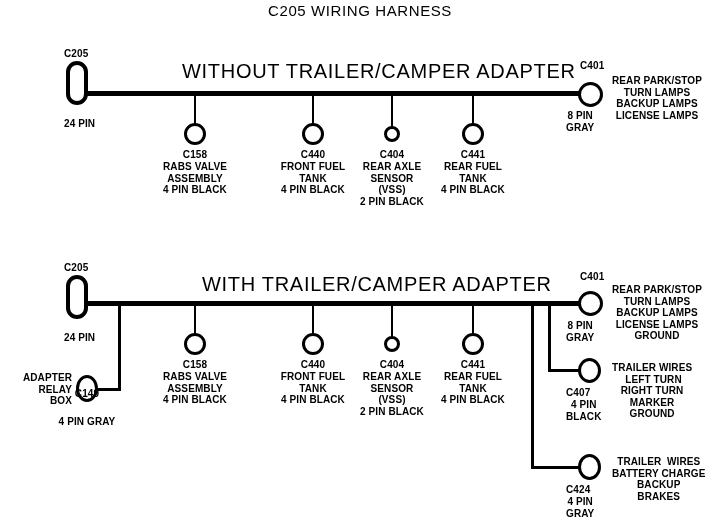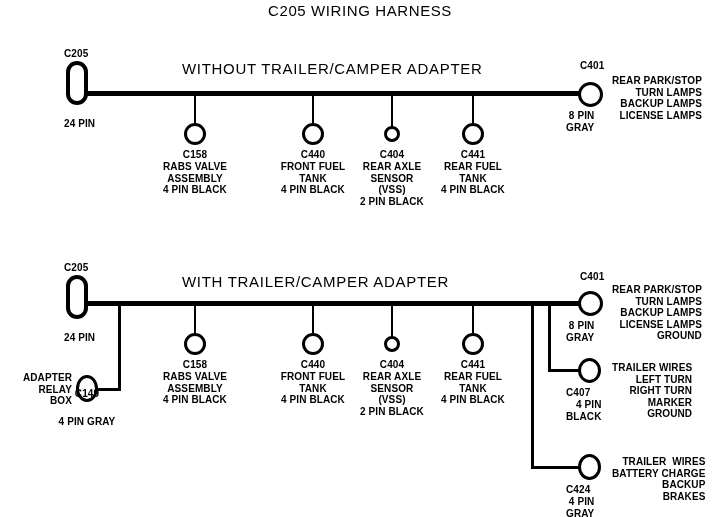--- a/index.html
+++ b/index.html
@@ -28,21 +28,21 @@
     left: 0; top: 2px;
     width: 720px;
     text-align: center;
     font-size: 15px;
     font-weight: 400;
     letter-spacing: 0.6px;
     white-space: nowrap;
   }
   .section-title {
     position: absolute;
-    font-size: 15px;
+    font-size: 20px;
     font-weight: 400;
     letter-spacing: 0.7px;
     white-space: nowrap;
   }
   .conn-name {
     position: absolute;
     font-size: 10px;
     font-weight: bold;
     white-space: nowrap;
     letter-spacing: 0.1px;
@@ -50,21 +50,21 @@
   .lbl {
     position: absolute;
     font-size: 10px;
     font-weight: bold;
     line-height: 11.6px;
     white-space: pre;
     letter-spacing: 0.1px;
   }
   .lbl.center { text-align: center; }
   .lbl.right  { text-align: right; }
-  .lbl.left   { text-align: right; }
+  .lbl.left   { text-align: center; }
 
   
   .bus {
     position: absolute;
     background: #000;
     height: 5px;
   }
   .drop {
     position: absolute;
     background: #000;
@@ -147,21 +147,21 @@
     <div class="lbl left" style="left:566px; top:110px;">8 PIN
 GRAY</div>
     <div class="lbl left" style="left:612px; top:75px;">REAR PARK/STOP
 TURN LAMPS
 BACKUP LAMPS
 LICENSE LAMPS</div>
   </div>
 
   <div>
 
-    <div class="section-title" style="left:182px; top:273px;">WITH TRAILER/CAMPER  ADAPTER</div>
+    <div class="section-title" style="left:202px; top:273px;">WITH TRAILER/CAMPER  ADAPTER</div>
 
     <div class="conn-name" style="left:64px; top:262px;">C205</div>
     <div class="pill" style="left:66px; top:275px; width:22px; height:44px;"></div>
     <div class="lbl left" style="left:64px; top:332px;">24 PIN</div>
 
     <div class="bus" style="left:86px; top:301px; width:497px;"></div>
 
     <div class="vrun" style="left:118px; top:304px; height:87px;"></div>
     <div class="run" style="left:93px; top:388px; width:28px;"></div>
     <div class="circ" style="left:76px; top:375px; width:22px; height:27px;"></div>

